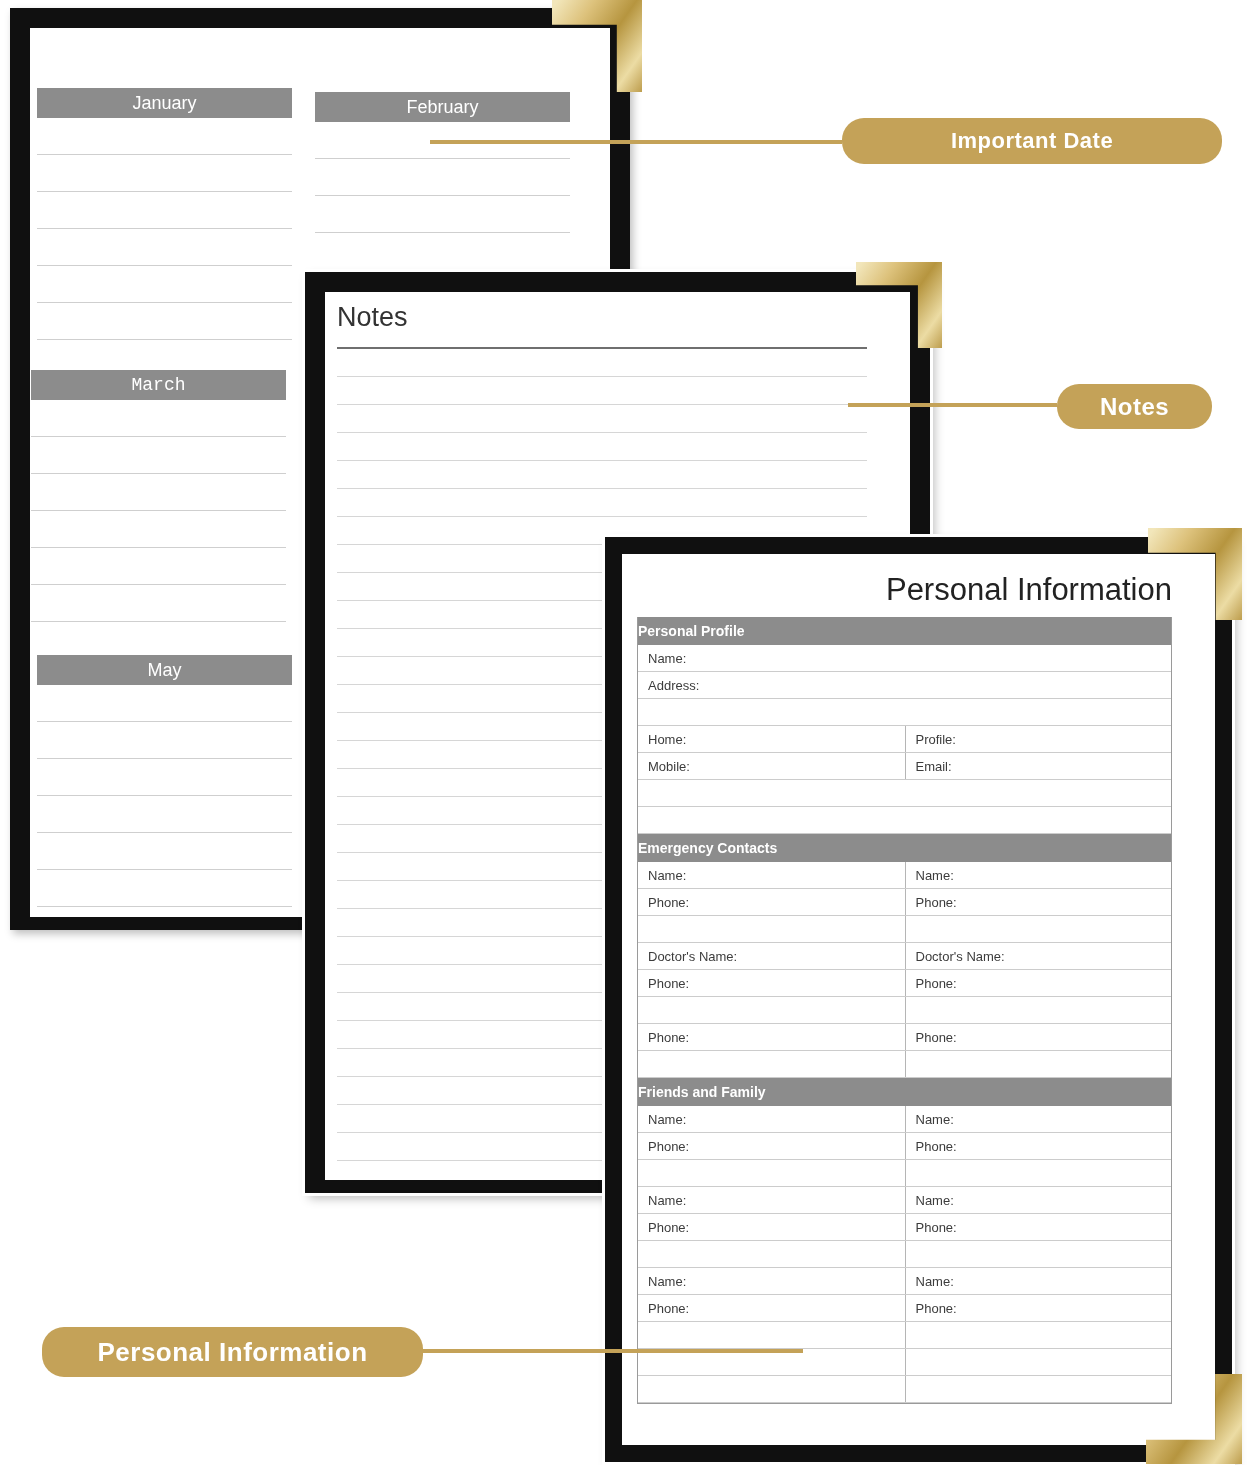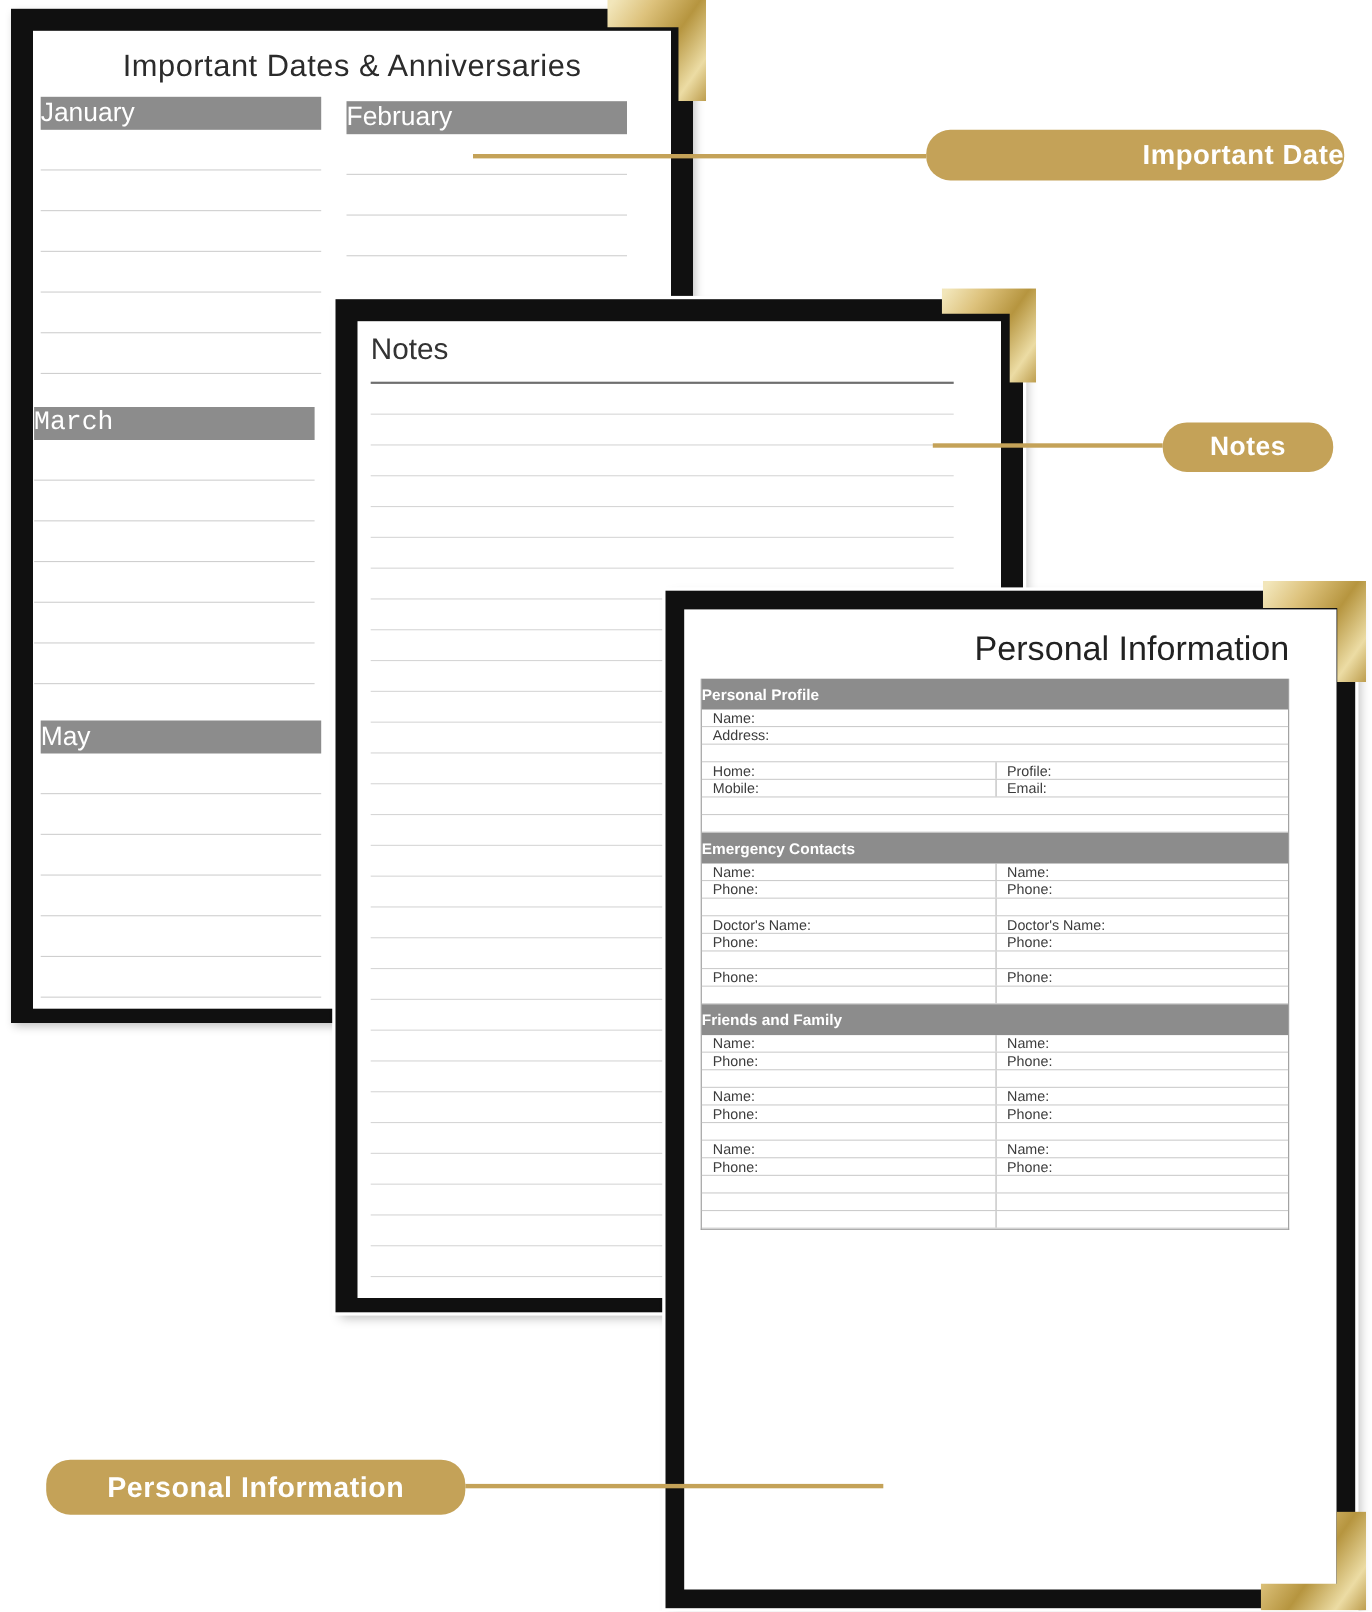--- a/index.html
+++ b/index.html
@@ -18,41 +18,41 @@
 
   
   #page1{left:10px;top:8px;width:620px;height:922px;z-index:1;box-shadow:3px 4px 8px rgba(0,0,0,.25);}
   #page1 .paper{left:20px;top:20px;width:580px;height:889px;}
   .dates-title{margin-top:16px;text-align:center;font-size:28px;color:#2b2b2b;letter-spacing:.5px;}
   .month{position:absolute;width:255px;}
   #m-jan{left:7px;top:60px;}
   #m-feb{left:285px;top:64px;}
   #m-mar{left:1px;top:342px;font-family:Liberation Mono, monospace;}
   #m-may{left:7px;top:627px;}
-  .mhead{height:30px;background:var(--header-gray);color:#fff;text-align:left;
-         line-height:30px;font-size:24px;}
+  .mhead{height:30px;background:var(--header-gray);color:#fff;text-align:center;
+         line-height:30px;font-size:18px;}
   .mlines .rline{height:37px;border-bottom:1px solid var(--rule-gray);}
 
   
   #page2{left:305px;top:272px;width:625px;height:921px;z-index:3;}
   #page2 .paper{left:20px;top:20px;width:585px;height:888px;}
   .notes-title{position:absolute;left:12px;top:10px;font-size:27px;color:#333;}
   .notes-rule{position:absolute;left:12px;top:55px;width:530px;height:2px;background:#6f6f6f;}
   .nlines{position:absolute;left:12px;top:57px;width:530px;}
   .nlines .rline{height:28px;border-bottom:1px solid #d6d6d6;}
 
   
   #page3{left:605px;top:537px;width:627px;height:925px;z-index:5;}
   #page3 .paper{left:17px;top:17px;width:593px;height:891px;}
   .pi-title{position:absolute;top:18px;right:43px;font-size:31px;color:#222;}
   .pi-table{position:absolute;left:15px;top:63px;width:535px;
             border:1px solid #9a9a9a;border-top:none;background:#fff;}
   .tsec-header{height:28px;background:var(--header-gray);color:#ffffff;font-weight:bold;
                font-size:14px;text-align:left;line-height:28px;}
-  .trow{display:flex;height:16px;border-bottom:1px solid #cccccc;}
+  .trow{display:flex;height:27px;border-bottom:1px solid #cccccc;}
   .tcell{flex:0 0 50%;font-size:13px;color:#3c3c3c;padding-left:10px;
          display:flex;align-items:center;overflow:hidden;white-space:nowrap;}
   .tcell.rightc{flex:1 1 auto;border-left:1px solid #b5b5b5;}
   .trow.full .tcell{flex:1 1 100%;}
 
   
   .gcorner{position:absolute;
     background:linear-gradient(125deg,#f2e6ba 4%,#ddc27c 28%,#b6953f 55%,#ecdca4 82%,#bd9d4d 100%);}
   .gcorner.tr{clip-path:polygon(0 0,100% 0,100% 100%,72% 100%,72% 27%,0 27%);}
   .gcorner.br{clip-path:polygon(72% 0,100% 0,100% 100%,0 100%,0 73%,72% 73%);}
@@ -61,32 +61,31 @@
   #gc3{left:1148px;top:528px;width:94px;height:92px;z-index:6;}
   #gc4{left:1146px;top:1374px;width:96px;height:90px;z-index:6;}
 
   
   .gline{position:absolute;height:4px;background:var(--gold);z-index:10;}
   #gl1{left:430px;top:140px;width:412px;}
   #gl2{left:848px;top:403px;width:209px;}
   #gl3{left:423px;top:1349px;width:380px;}
   .pill{position:absolute;background:var(--gold);border-radius:22px;color:#ffffff;
         font-weight:bold;text-align:center;z-index:10;letter-spacing:.5px;}
-  #pill1{left:842px;top:118px;width:380px;height:46px;line-height:46px;font-size:25px;text-align:right;}
+  #pill1{left:842px;top:118px;width:380px;height:46px;line-height:46px;font-size:22px;}
   #pill2{left:1057px;top:384px;width:155px;height:45px;line-height:45px;font-size:24px;}
   #pill3{left:42px;top:1327px;width:381px;height:50px;line-height:50px;font-size:26px;}
 </style>
 </head>
 <body>
 
 <div id="stage">
 
   <div class="page" id="page1">
     <div class="paper">
-      <div class="dates-title">Important Dates &amp; Anniversaries</div>
 
       <div class="month" id="m-jan">
         <div class="mhead">January</div>
         <div class="mlines">
             <div class="rline"></div>
             <div class="rline"></div>
             <div class="rline"></div>
             <div class="rline"></div>
             <div class="rline"></div>
             <div class="rline"></div>

